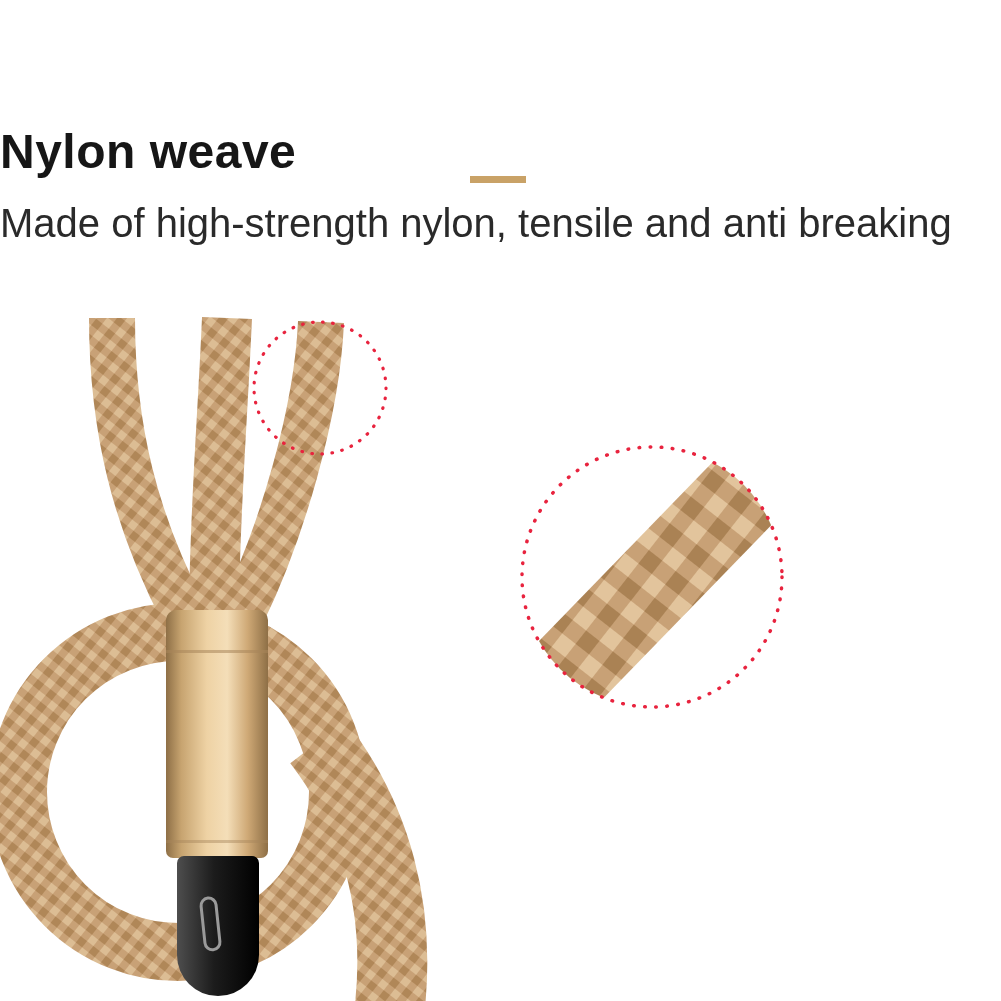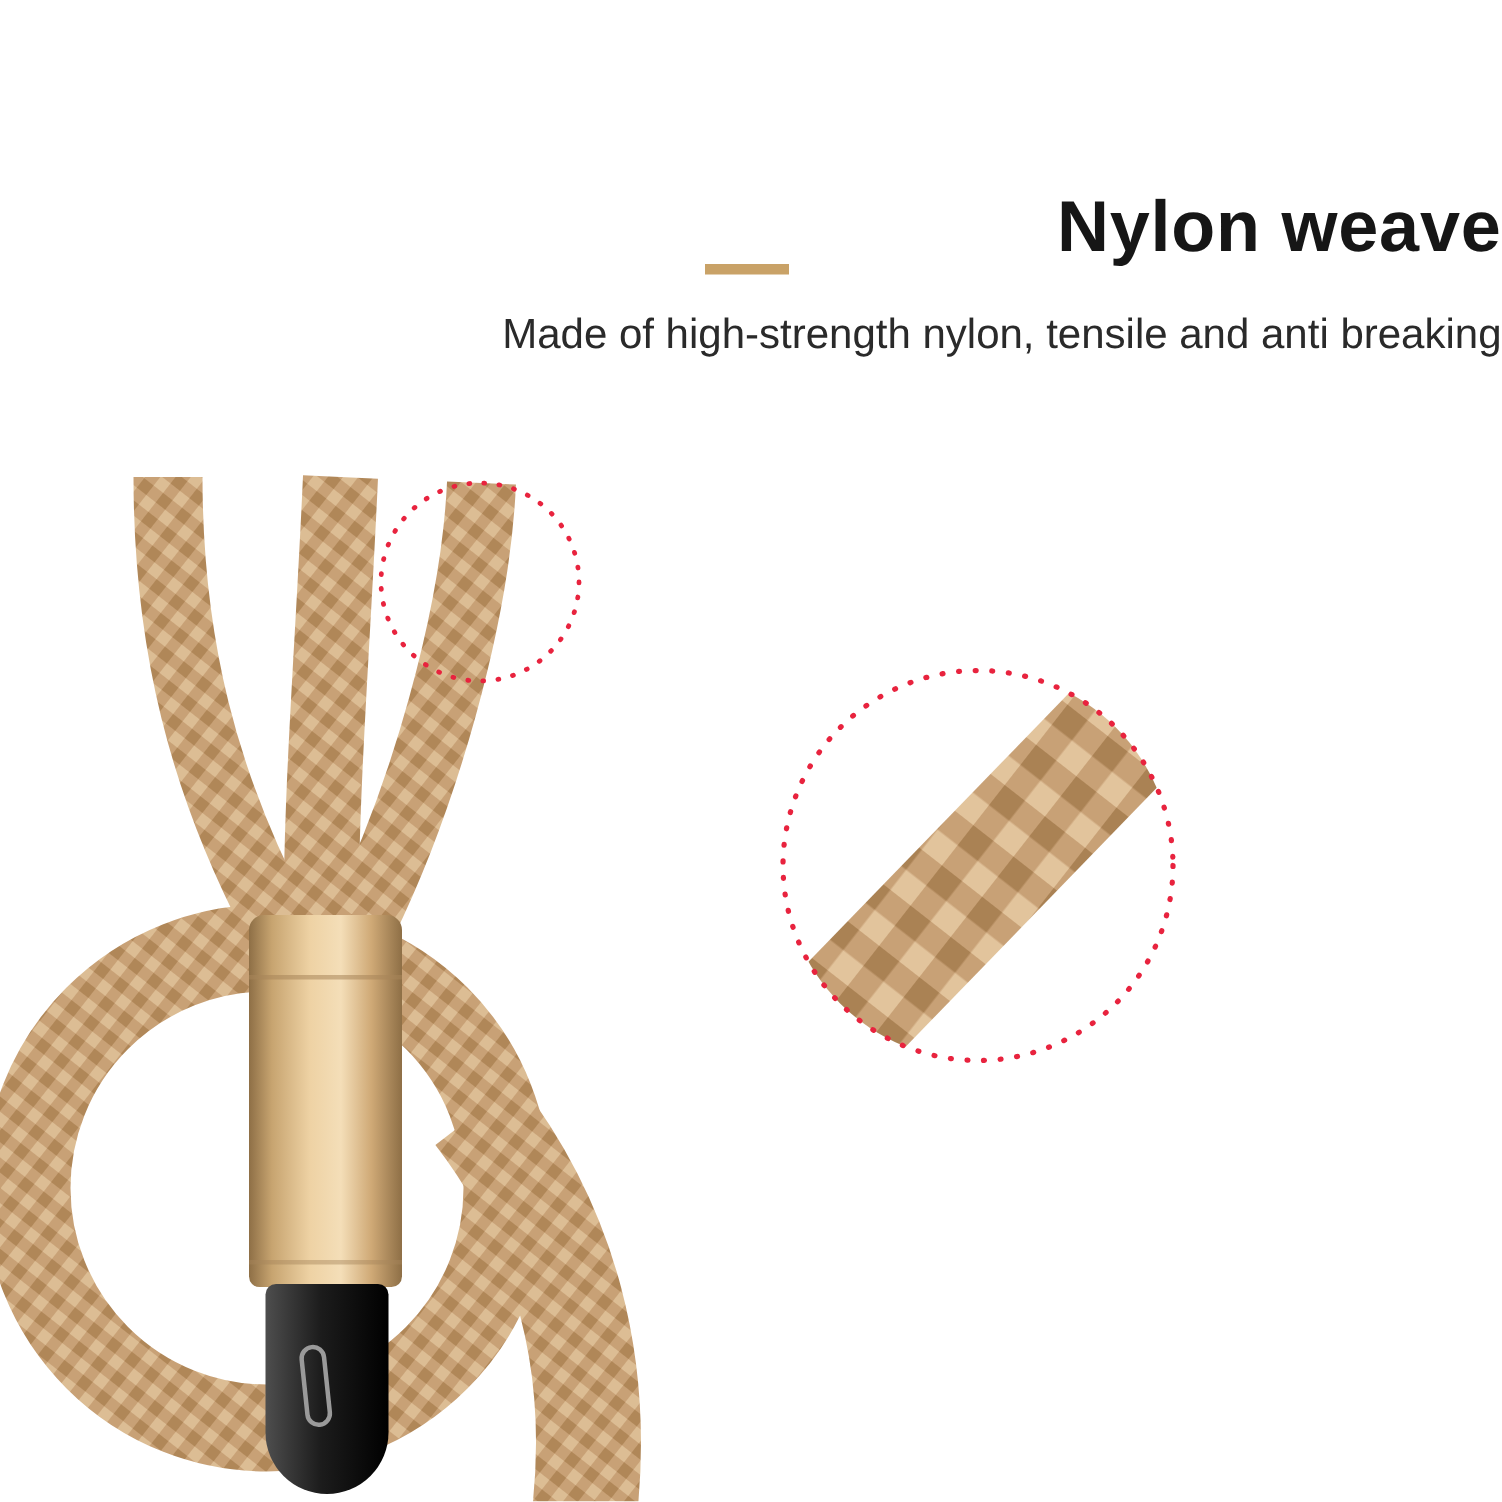--- a/index.html
+++ b/index.html
@@ -13,41 +13,41 @@
     width: 1001px;
     height: 1001px;
     background: #ffffff;
     overflow: hidden;
   }
   .title {
     position: absolute;
     top: 92px;
     left: 0;
     width: 100%;
-    text-align: right;
+    text-align: left;
     font-size: 48px;
     font-weight: 700;
     color: #161616;
     letter-spacing: 0.5px;
   }
   .accent-bar {
     position: absolute;
     top: 176px;
     left: 470px;
     width: 56px;
     height: 7px;
     background: #c9a267;
   }
   .desc {
     position: absolute;
     top: 200px;
     left: 0;
     width: 100%;
-    text-align: right;
-    font-size: 28px;
+    text-align: left;
+    font-size: 40px;
     line-height: 46px;
     color: #2a2a2a;
   }
   .photo {
     position: absolute;
     top: 0;
     left: 0;
   }
 </style>
 </head>

